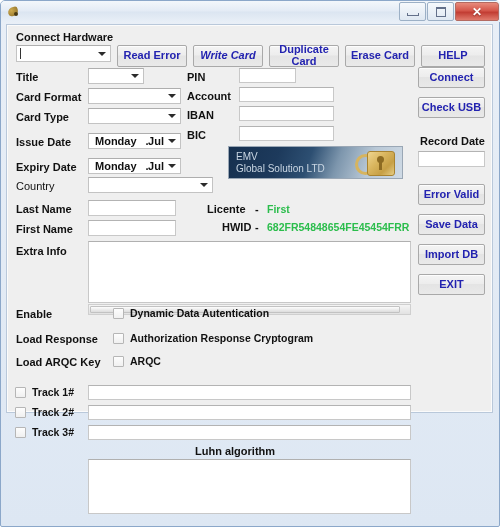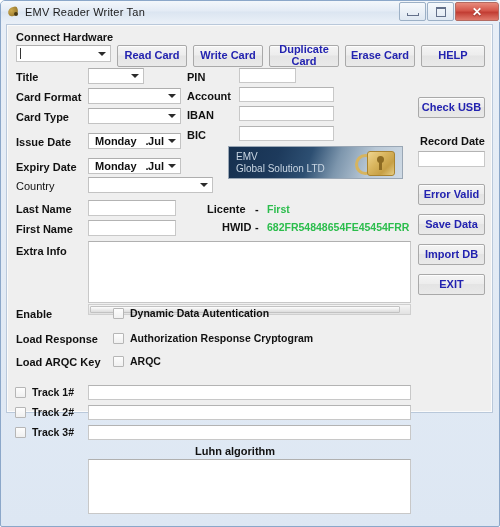--- a/index.html
+++ b/index.html
@@ -169,21 +169,20 @@
 </head>
 <body>
 
 <div class="window">
 
   <div class="titlebar">
     <div class="app-icon">
       <div class="leaf"></div>
         <div class="dot"></div>
     </div>
-    <span class="title-text">EMV Reader Writer Tan</span>
     <div class="winbtns">
       <div class="wbtn">
           <span class="g-min"></span>
         </div>
       <div class="wbtn">
           <span class="g-max"></span>
         </div>
       <div class="wbtn close">
         <span class="g-x">✕</span>
       </div>
@@ -191,22 +190,22 @@
   </div>
 
   <div class="client">
 
     <span class="lbl" style="left:9px;top:6px;">Connect Hardware</span>
     <div class="combo" style="left:9px;top:20px;width:95px;height:17px;">
       <span class="caret"></span>
       <span class="arr"></span>
     </div>
 
-    <div class="btn" style="left:110px;top:20px;width:70px;height:22px;">Read Card</div>
-    <div class="btn" style="left:186px;top:20px;width:70px;height:22px;">Write Card</div>
+    <div class="btn" style="left:110px;top:20px;width:70px;height:22px;">Read Error</div>
+    <div class="btn" style="left:186px;top:20px;width:70px;height:22px;font-style:italic;">Write Card</div>
     <div class="btn" style="left:262px;top:20px;width:70px;height:22px;">Duplicate Card</div>
     <div class="btn" style="left:338px;top:20px;width:70px;height:22px;">Erase Card</div>
     <div class="btn" style="left:414px;top:20px;width:64px;height:22px;">HELP</div>
 
     <span class="lbl" style="left:9px;top:46px;">Title</span>
     <div class="combo" style="left:81px;top:43px;width:56px;height:16px;">
       <span class="arr"></span>
     </div>
 
     <span class="lbl" style="left:9px;top:66px;">Card Format</span>
@@ -273,20 +272,21 @@
     </div>
 
     <span class="lbl" style="left:200px;top:178px;">Licente</span>
     <span class="dash" style="left:248px;top:178px;">-</span>
     <span class="val-green" style="left:260px;top:178px;">First</span>
 
     <span class="lbl" style="left:200px;top:196px;padding-left:15px;">HWID</span>
     <span class="dash" style="left:248px;top:196px;">-</span>
     <span class="val-green" style="left:260px;top:196px;">682FR54848654FE45454FRR</span>
 
+    <div class="btn" style="left:411px;top:42px;width:67px;height:21px;">Connect</div>
     <div class="btn" style="left:411px;top:72px;width:67px;height:21px;">Check USB</div>
     <span class="lbl" style="left:413px;top:110px;">Record Date</span>
     <input class="tb" style="left: 411px; top: 126px; width: 67px; height: 16px;" value="">
     <div class="btn" style="left:411px;top:159px;width:67px;height:21px;">Error Valid</div>
     <div class="btn" style="left:411px;top:189px;width:67px;height:21px;">Save Data</div>
     <div class="btn" style="left:411px;top:219px;width:67px;height:21px;">Import DB</div>
     <div class="btn" style="left:411px;top:249px;width:67px;height:21px;">EXIT</div>
 
     <span class="lbl" style="left:9px;top:283px;">Enable</span>
     <div class="cbrow" style="left:106px;top:282px;">

